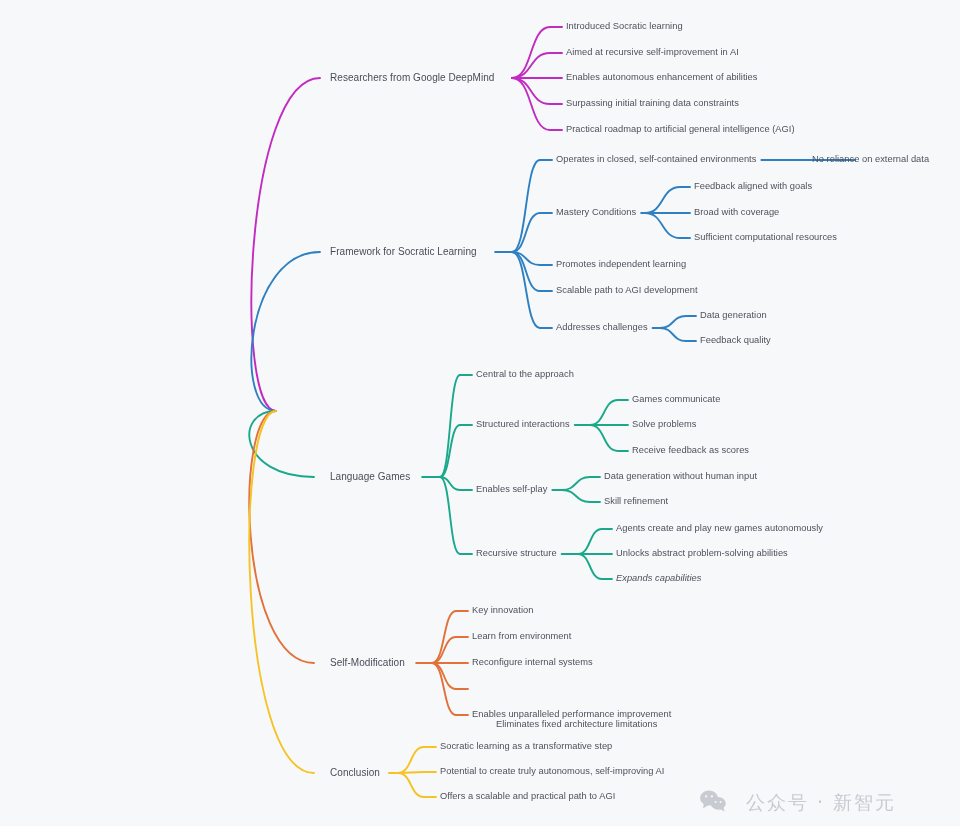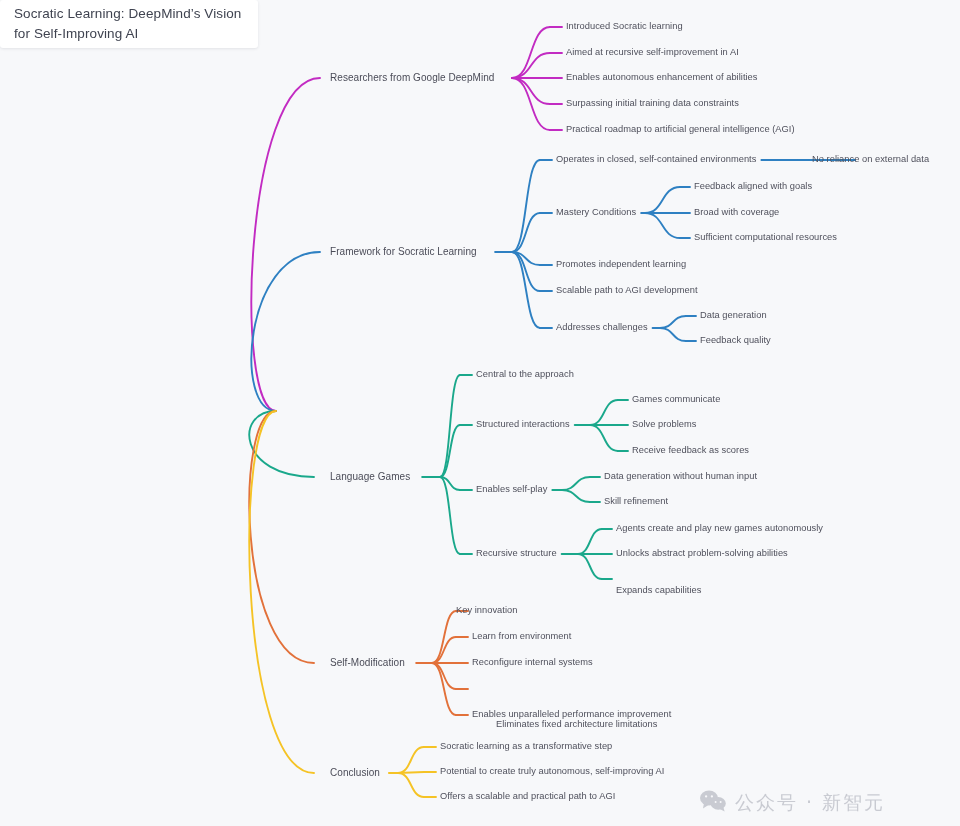--- a/index.html
+++ b/index.html
@@ -67,21 +67,21 @@
     transform: translateY(-50%);
   }
 
   
   #watermark {
     position: absolute;
     left: 700px;
     top: 790px;
     display: flex;
     align-items: center;
-    gap: 9px;
+    gap: 20px;
     opacity: 1;
     text-align: center;
   }
   #watermark .wm-text {
     font-size: 19px;
     color: #c9cbd2;
     letter-spacing: 2px;
     font-family: "DejaVu Sans", sans-serif;
   }
   #watermark .wm-icon { display:block; }
@@ -175,23 +175,20 @@
       <path d="M 276 411 C 234 411 238 773 314 773" fill="none" stroke="#f5c325" stroke-width="1.9" stroke-linecap="round"></path>
       <path d="M 388.921875 773 L 398 773" fill="none" stroke="#f5c325" stroke-width="1.9" stroke-linecap="round"></path>
       <path d="M 398 773 C 412.3 773 409.7 747 424 747" fill="none" stroke="#f5c325" stroke-width="1.9" stroke-linecap="round"></path>
       <path d="M 424 747 L 436 747" fill="none" stroke="#f5c325" stroke-width="1.9" stroke-linecap="round"></path>
       <path d="M 398 773 L 424 772" fill="none" stroke="#f5c325" stroke-width="1.9" stroke-linecap="round"></path>
       <path d="M 424 772 L 436 772" fill="none" stroke="#f5c325" stroke-width="1.9" stroke-linecap="round"></path>
       <path d="M 398 773 C 412.3 773 409.7 797 424 797" fill="none" stroke="#f5c325" stroke-width="1.9" stroke-linecap="round"></path>
       <path d="M 424 797 L 436 797" fill="none" stroke="#f5c325" stroke-width="1.9" stroke-linecap="round"></path>
     </svg>
 
-  <div id="root-node">
-    <div class="root-text">Socratic Learning: DeepMind’s Vision for Self-Improving AI</div>
-  </div>
 
   <div id="node-layer">
       <div class="node lvl1" style="left: 330px; top: 78px;"><span>Researchers from Google DeepMind</span></div>
       <div class="node lvl2" style="left: 566px; top: 27px;"><span>Introduced Socratic learning</span></div>
       <div class="node lvl2" style="left: 566px; top: 53px;"><span>Aimed at recursive self-improvement in AI</span></div>
       <div class="node lvl2" style="left: 566px; top: 78px;"><span>Enables autonomous enhancement of abilities</span></div>
       <div class="node lvl2" style="left: 566px; top: 104px;"><span>Surpassing initial training data constraints</span></div>
       <div class="node lvl2" style="left: 566px; top: 130px;"><span>Practical roadmap to artificial general intelligence (AGI)</span></div>
       <div class="node lvl1" style="left: 330px; top: 252px;"><span>Framework for Socratic Learning</span></div>
       <div class="node lvl2" style="left: 556px; top: 160px;"><span>Operates in closed, self-contained environments</span></div>
@@ -210,23 +207,23 @@
       <div class="node lvl2" style="left: 476px; top: 425px; text-align: center;"><span>Structured interactions</span></div>
       <div class="node lvl3" style="left: 632px; top: 400px;"><span>Games communicate</span></div>
       <div class="node lvl3" style="left: 632px; top: 425px;"><span>Solve problems</span></div>
       <div class="node lvl3" style="left: 632px; top: 451px;"><span>Receive feedback as scores</span></div>
       <div class="node lvl2" style="left: 476px; top: 490px;"><span>Enables self-play</span></div>
       <div class="node lvl3" style="left: 604px; top: 477px;"><span>Data generation without human input</span></div>
       <div class="node lvl3" style="left: 604px; top: 502px;"><span>Skill refinement</span></div>
       <div class="node lvl2" style="left: 476px; top: 554px;"><span>Recursive structure</span></div>
       <div class="node lvl3" style="left: 616px; top: 529px;"><span>Agents create and play new games autonomously</span></div>
       <div class="node lvl3" style="left: 616px; top: 554px;"><span>Unlocks abstract problem-solving abilities</span></div>
-      <div class="node lvl3" style="left: 616px; top: 591px;"><span>Expands capabilities</span></div>
+      <div class="node lvl3" style="left: 616px; top: 579px; font-style: italic;"><span>Expands capabilities</span></div>
       <div class="node lvl1" style="left: 330px; top: 663px;"><span>Self-Modification</span></div>
-      <div class="node lvl2" style="left: 456px; top: 611px;"><span>Key innovation</span></div>
+      <div class="node lvl2" style="left: 472px; top: 611px;"><span>Key innovation</span></div>
       <div class="node lvl2" style="left: 472px; top: 637px;"><span>Learn from environment</span></div>
       <div class="node lvl2" style="left: 472px; top: 663px;"><span>Reconfigure internal systems</span></div>
       <div class="node lvl2" style="left: 472px; top: 725px; margin-left: 24px;"><span>Eliminates fixed architecture limitations</span></div>
       <div class="node lvl2" style="left: 472px; top: 715px;"><span>Enables unparalleled performance improvement</span></div>
       <div class="node lvl1" style="left: 330px; top: 773px;"><span>Conclusion</span></div>
       <div class="node lvl2" style="left: 440px; top: 747px;"><span>Socratic learning as a transformative step</span></div>
       <div class="node lvl2" style="left: 440px; top: 772px;"><span>Potential to create truly autonomous, self-improving AI</span></div>
       <div class="node lvl2" style="left: 440px; top: 797px;"><span>Offers a scalable and practical path to AGI</span></div>
     </div>
 

